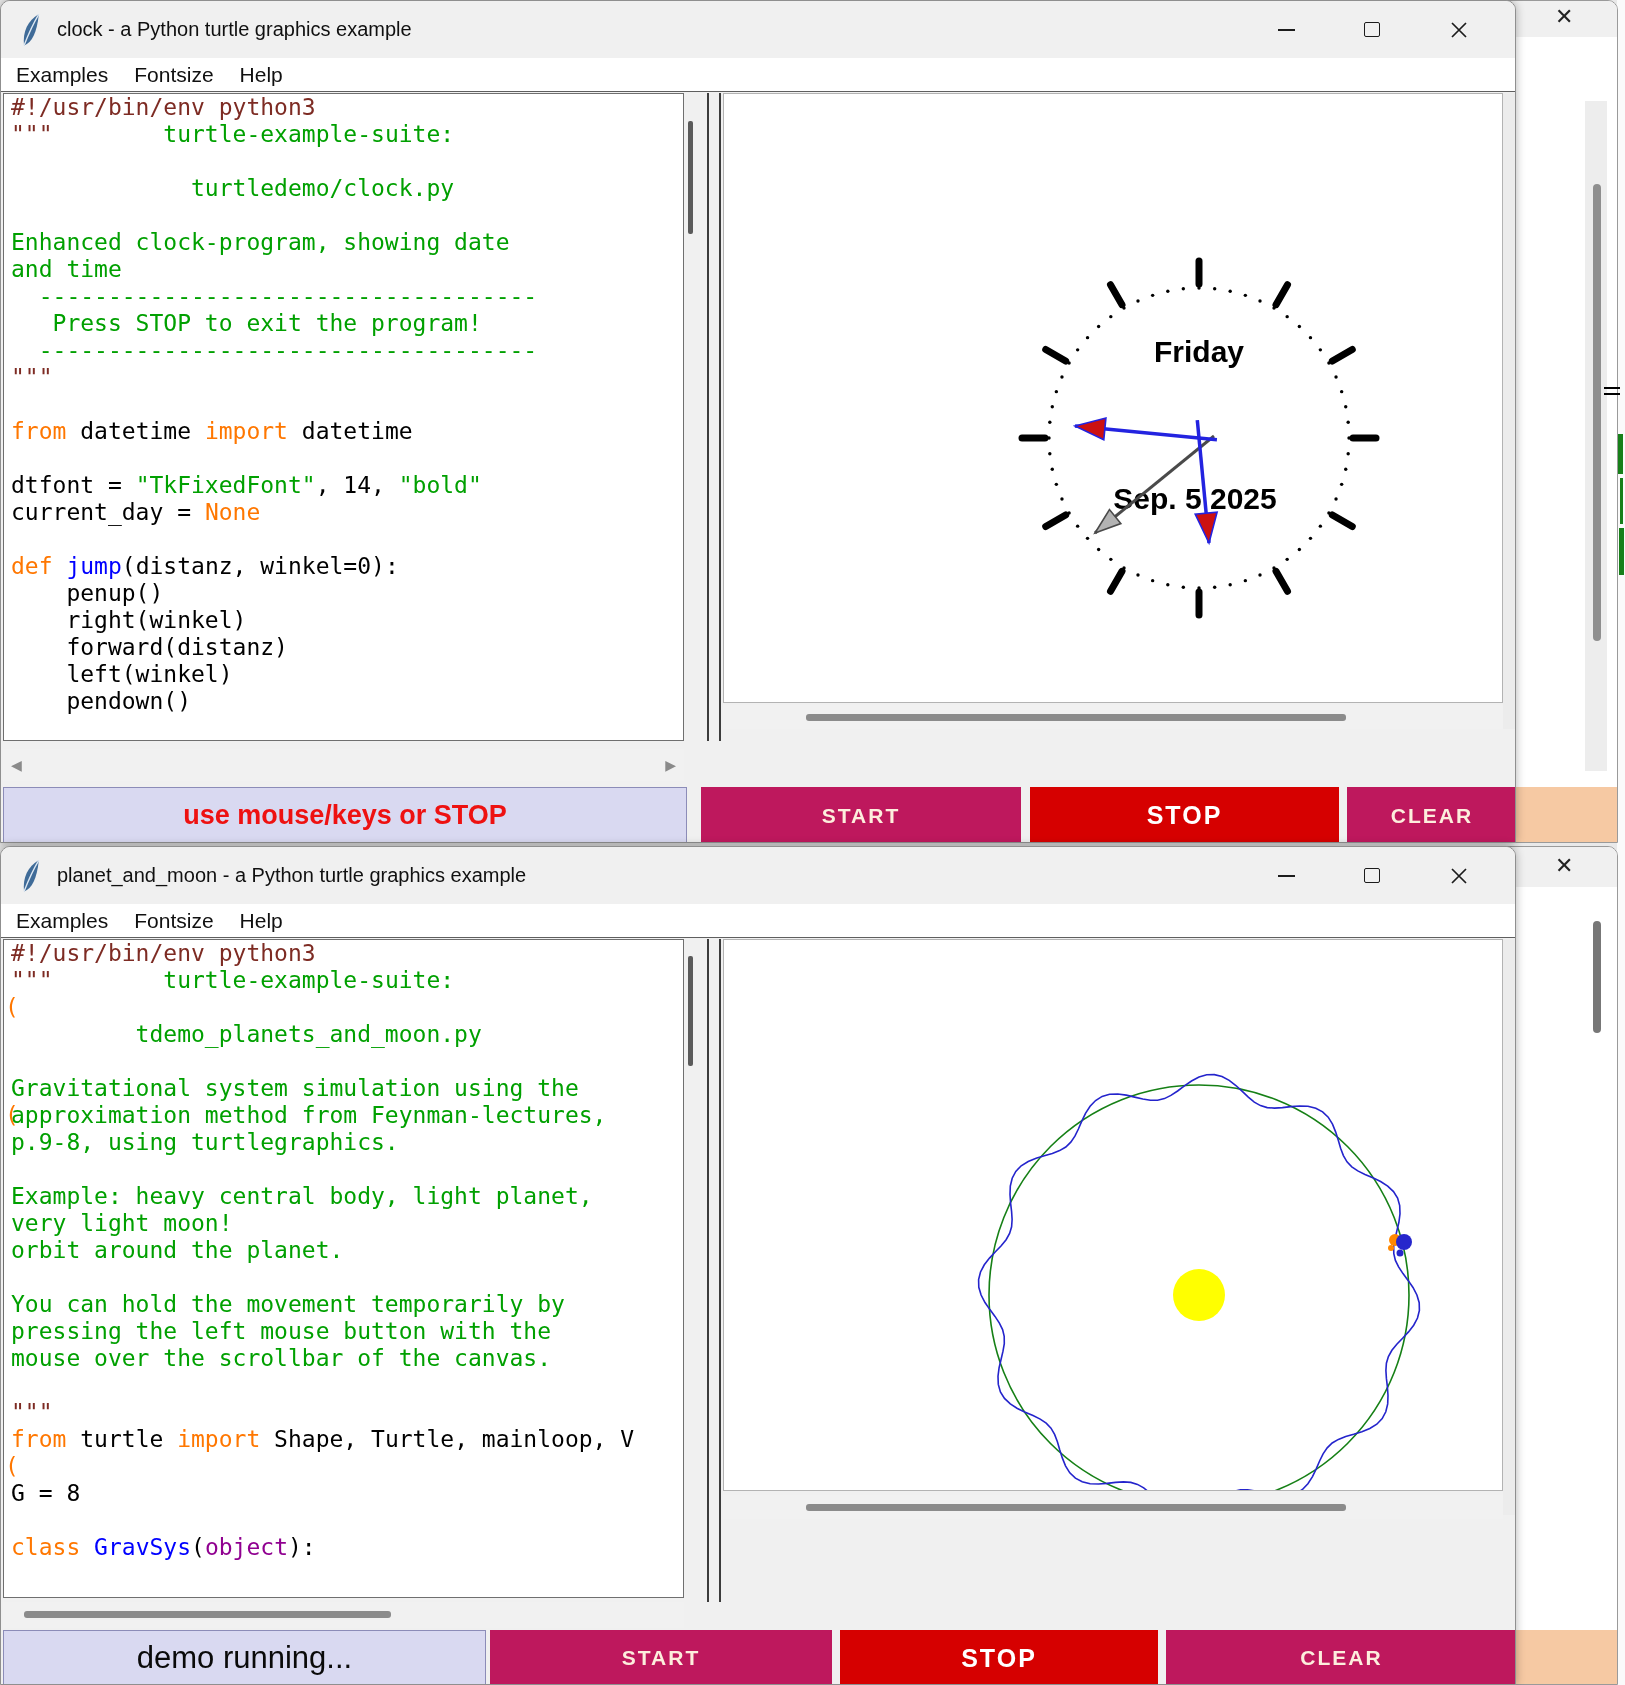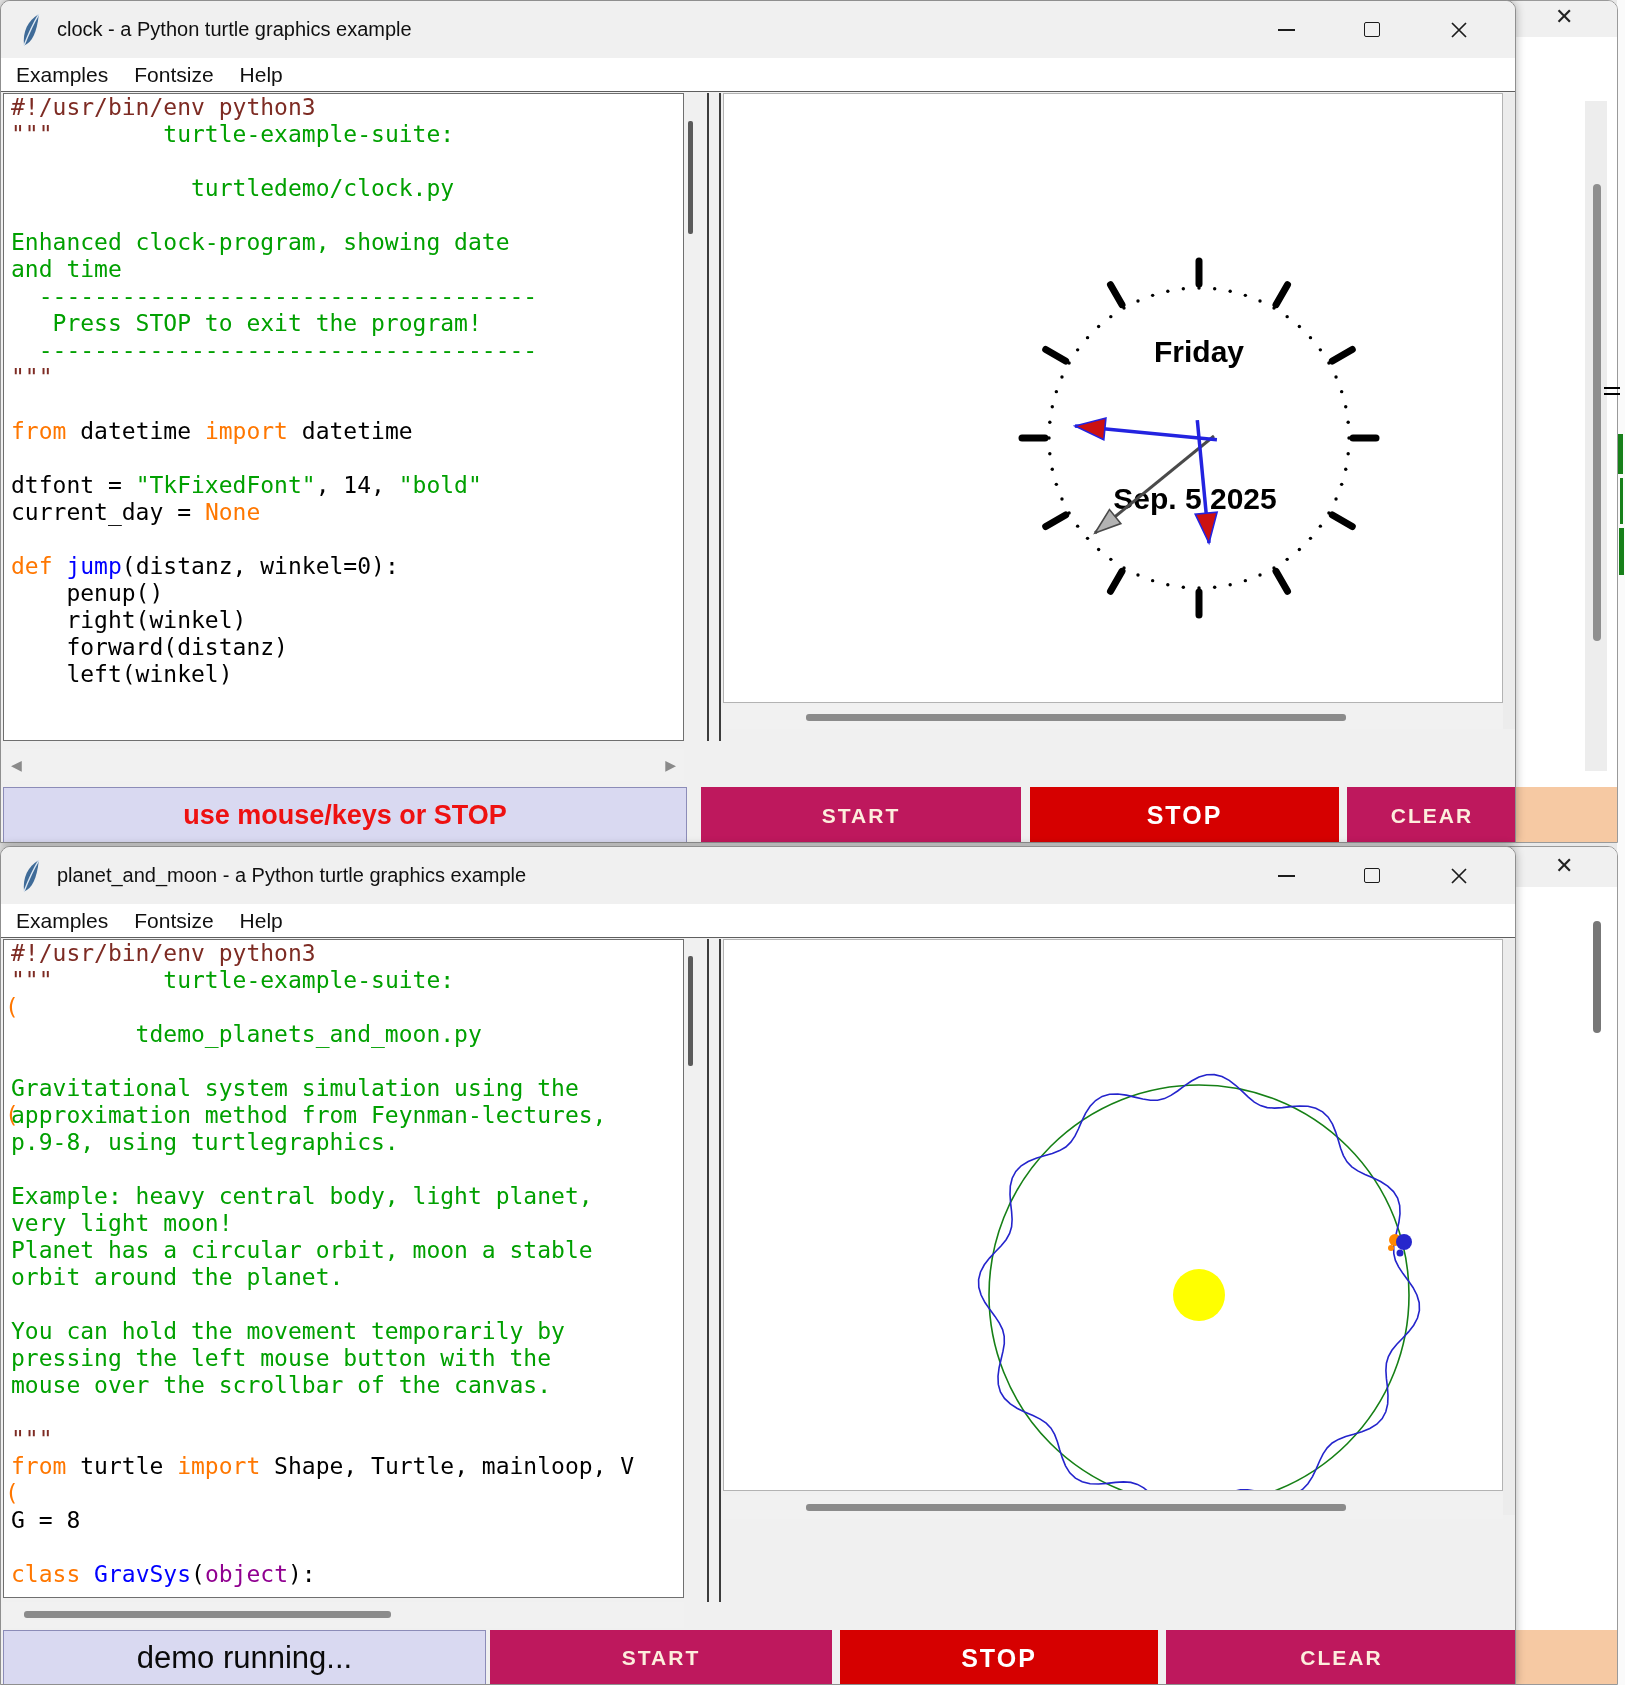--- a/index.html
+++ b/index.html
@@ -127,20 +127,21 @@
       <div class="code-line"><span class="sg-k">from</span><span class="sg-n"> datetime </span><span class="sg-k">import</span><span class="sg-n"> datetime</span></div>
       <div class="code-line"></div>
       <div class="code-line"><span class="sg-n">dtfont = </span><span class="sg-s">"TkFixedFont"</span><span class="sg-n">, 14, </span><span class="sg-s">"bold"</span></div>
       <div class="code-line"><span class="sg-n">current_day = </span><span class="sg-k">None</span></div>
       <div class="code-line"></div>
       <div class="code-line"><span class="sg-k">def</span><span class="sg-n"> </span><span class="sg-d">jump</span><span class="sg-n">(distanz, winkel=0):</span></div>
       <div class="code-line"><span class="sg-n">    penup()</span></div>
       <div class="code-line"><span class="sg-n">    right(winkel)</span></div>
       <div class="code-line"><span class="sg-n">    forward(distanz)</span></div>
       <div class="code-line"><span class="sg-n">    left(winkel)</span></div>
+      <div class="code-line"><span class="sg-n">    pendown()</span></div>
     </div>
   <div class="vthumb" style="left:687px;top:120px;height:113px;"></div>
   <div class="sash" style="left:706px;top:92px;height:648px;"></div>
 
   <div class="canvas" style="left:722px;top:92px;width:780px;height:610px;text-align:center;">
     <svg id="clock-svg" width="780" height="610">
         <circle cx="625" cy="344" r="1.7" fill="#000"></circle>
         <circle cx="624.178284305241" cy="359.67926949014804" r="1.7" fill="#000"></circle>
         <circle cx="621.7221401100709" cy="375.1867536226639" r="1.7" fill="#000"></circle>
         <circle cx="617.658477444273" cy="390.3525491562421" r="1.7" fill="#000"></circle>
@@ -268,21 +269,20 @@
       <div class="code-line"><span class="sg-c">"""</span><span class="sg-s">        turtle-example-suite:</span></div>
       <div class="code-line"><span class="margin-glyph">(</span></div>
       <div class="code-line"><span class="sg-s">         tdemo_planets_and_moon.py</span></div>
       <div class="code-line"></div>
       <div class="code-line"><span class="sg-s">Gravitational system simulation using the</span></div>
       <div class="code-line"><span class="margin-glyph">(</span><span class="sg-s">approximation method from Feynman-lectures,</span></div>
       <div class="code-line"><span class="sg-s">p.9-8, using turtlegraphics.</span></div>
       <div class="code-line"></div>
       <div class="code-line"><span class="sg-s">Example: heavy central body, light planet,</span></div>
       <div class="code-line"><span class="sg-s">very light moon!</span></div>
-      <div class="code-line"><span class="sg-s">Planet has a circular orbit, moon a stable</span></div>
       <div class="code-line"><span class="sg-s">orbit around the planet.</span></div>
       <div class="code-line"></div>
       <div class="code-line"><span class="sg-s">You can hold the movement temporarily by</span></div>
       <div class="code-line"><span class="sg-s">pressing the left mouse button with the</span></div>
       <div class="code-line"><span class="sg-s">mouse over the scrollbar of the canvas.</span></div>
       <div class="code-line"></div>
       <div class="code-line"><span class="sg-c">"""</span></div>
       <div class="code-line"><span class="sg-k">from</span><span class="sg-n"> turtle </span><span class="sg-k">import</span><span class="sg-n"> Shape, Turtle, mainloop, V</span></div>
       <div class="code-line"><span class="margin-glyph">(</span></div>
       <div class="code-line"><span class="sg-n">G = 8</span></div>

